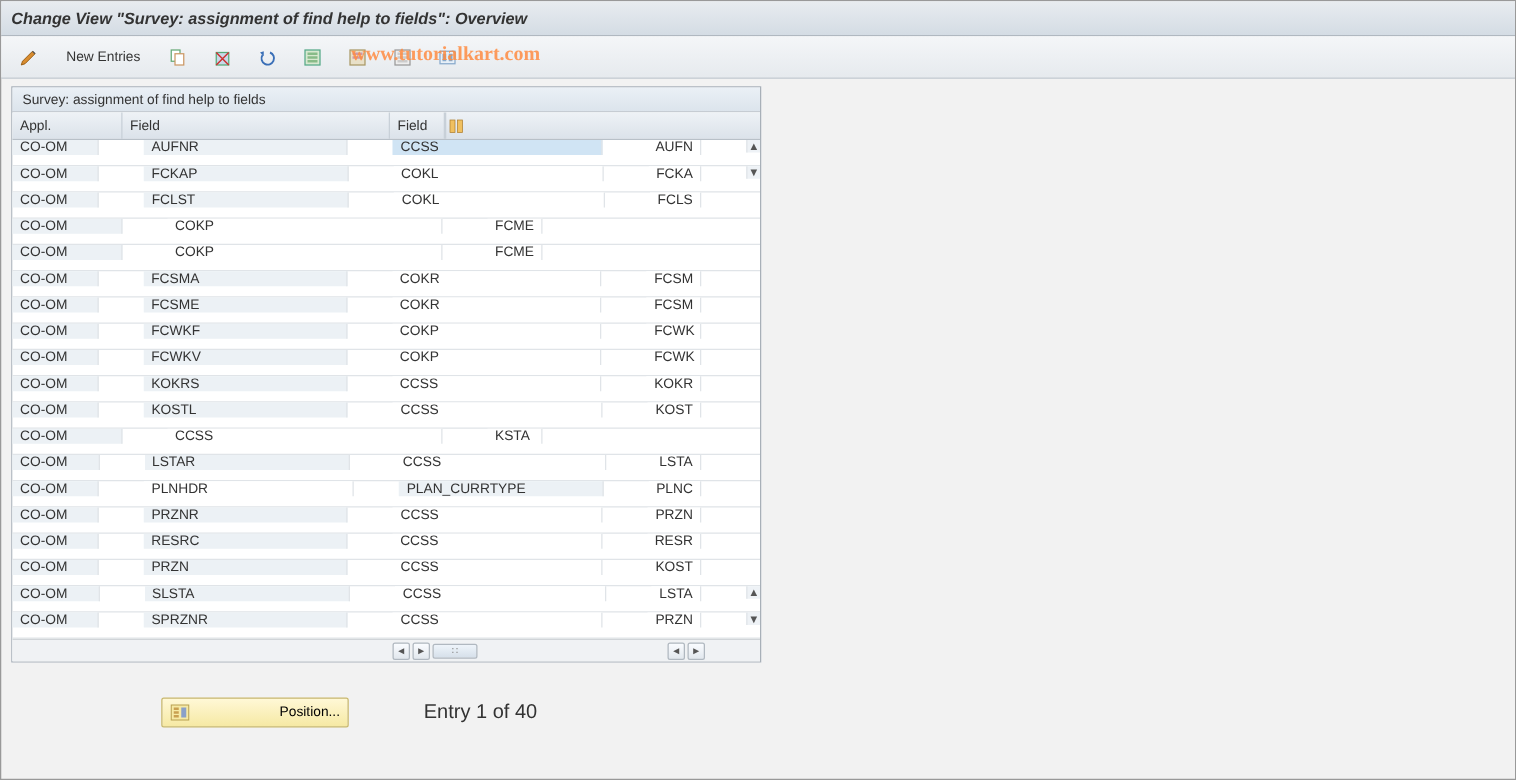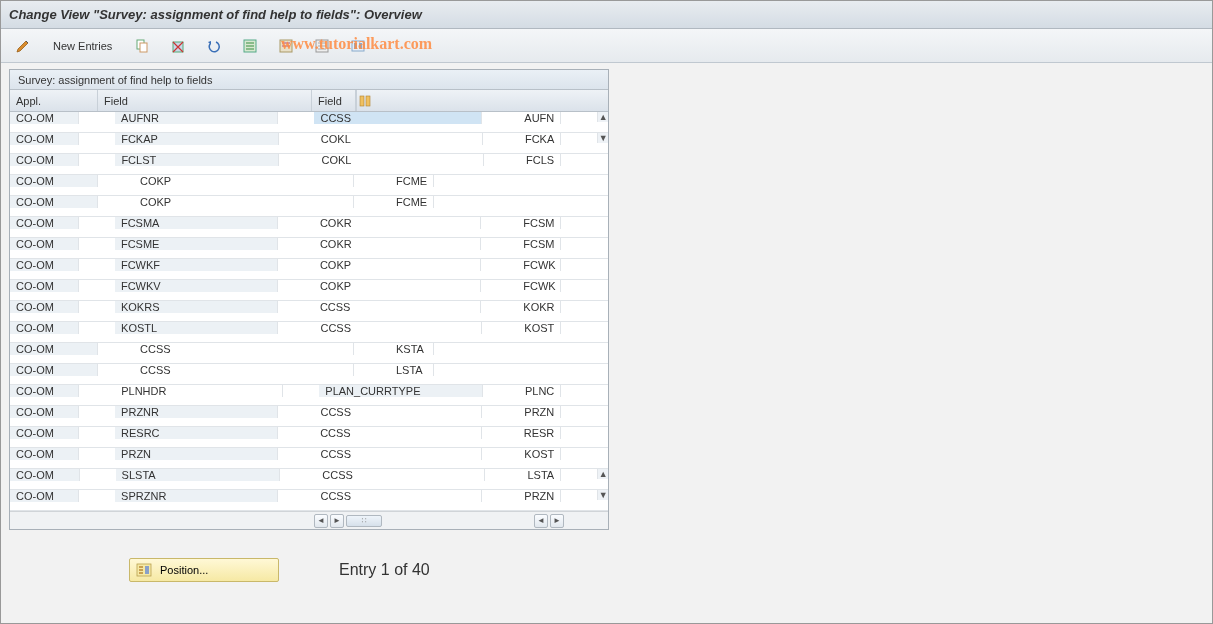--- a/index.html
+++ b/index.html
@@ -182,20 +182,21 @@
     height: 24px;
     width: 150px;
     background: linear-gradient(#fff8d6, #f6e9a4);
     border: 1px solid #c9b86a;
     display: flex;
     align-items: center;
     padding: 0 6px;
     gap: 8px;
     border-radius: 2px;
     cursor: pointer;
+    justify-content: space-between;
   }
   .position-btn .ico {
     width: 16px; height:16px; display:flex;align-items:center;justify-content:center;
   }
   .entry-label {
     font-size: 16px;
     color: #333;
   }
   .scroll-updown {
     width: 14px;
@@ -366,20 +367,21 @@
               <div class="scroll-updown" style="background: rgb(244, 246, 248);"></div>
             </div>
             <div class="row">
               <div class="cell key col-appl">CO-OM</div>
               <div class="cell col-table">CCSS</div>
               <div class="cell col-field2">KSTA</div>
               <div class="scroll-updown" style="background: rgb(244, 246, 248);"></div>
             </div>
             <div class="row">
               <div class="cell key col-appl">CO-OM</div>
+              <div class="cell key col-field">LSTAR</div>
               <div class="cell col-table">CCSS</div>
               <div class="cell col-field2">LSTA</div>
               <div class="scroll-updown" style="background: rgb(244, 246, 248);"></div>
             </div>
             <div class="row">
               <div class="cell key col-appl">CO-OM</div>
               <div class="cell col-table">PLNHDR</div>
               <div class="cell key col-field">PLAN_CURRTYPE</div>
               <div class="cell col-field2">PLNC</div>
               <div class="scroll-updown" style="background: rgb(244, 246, 248);"></div>

